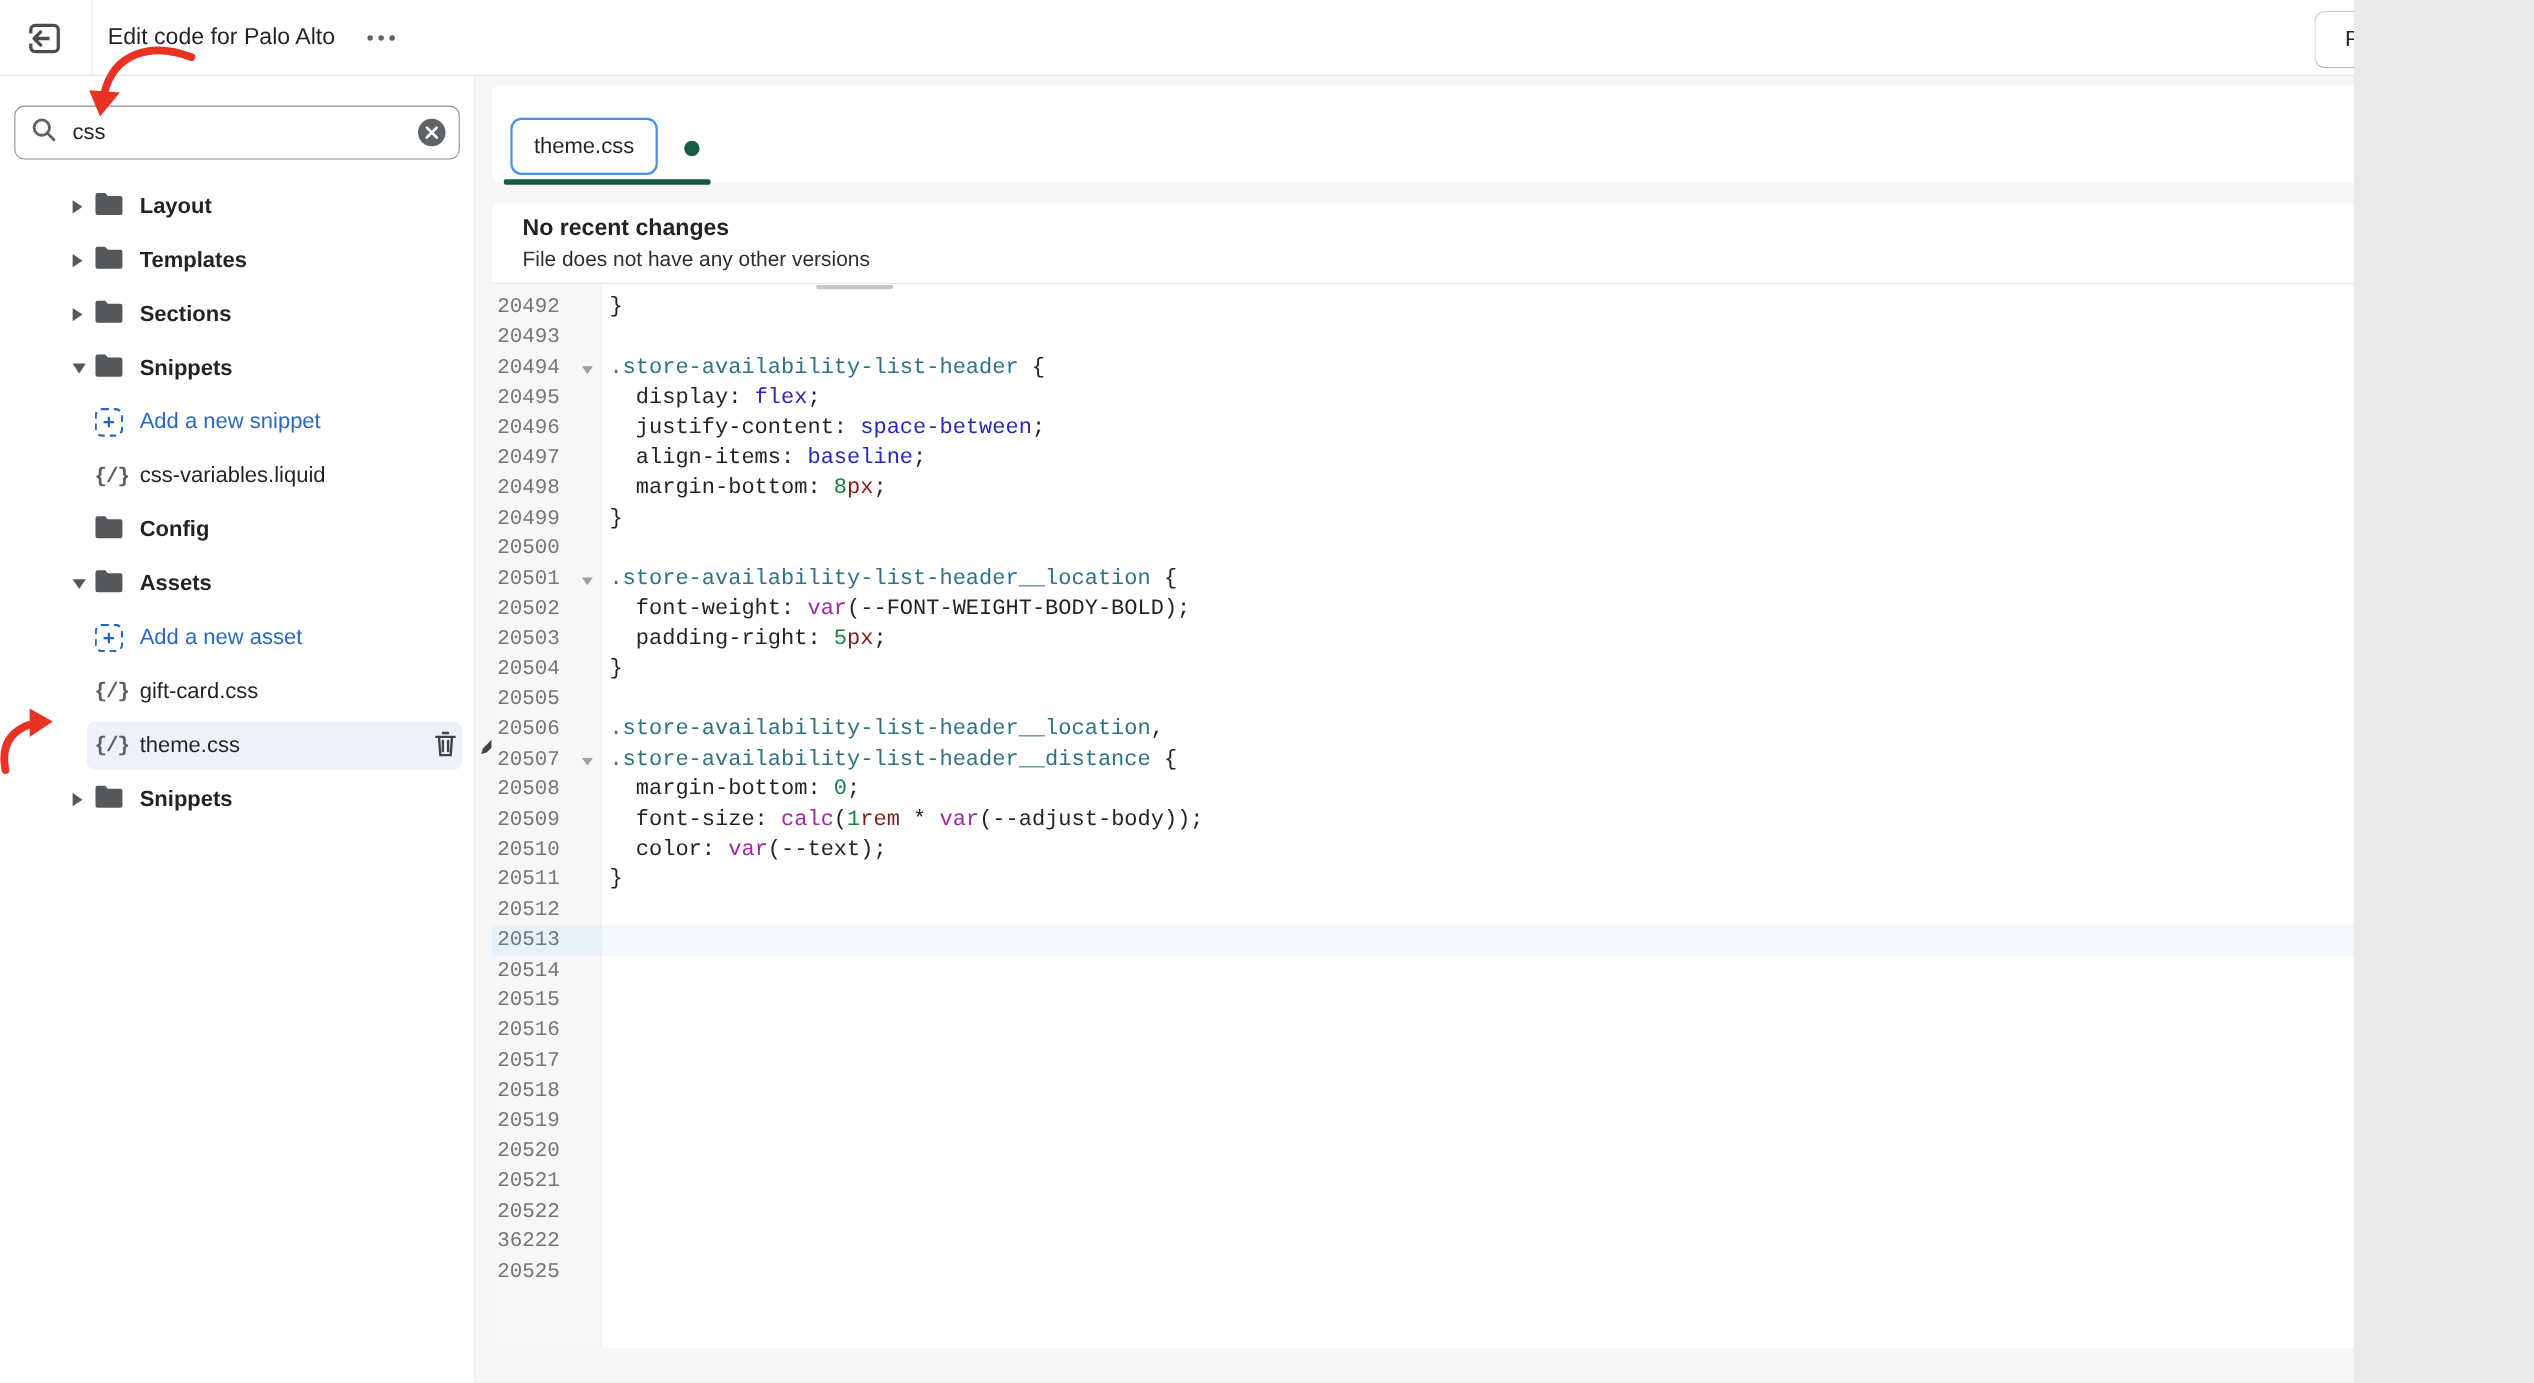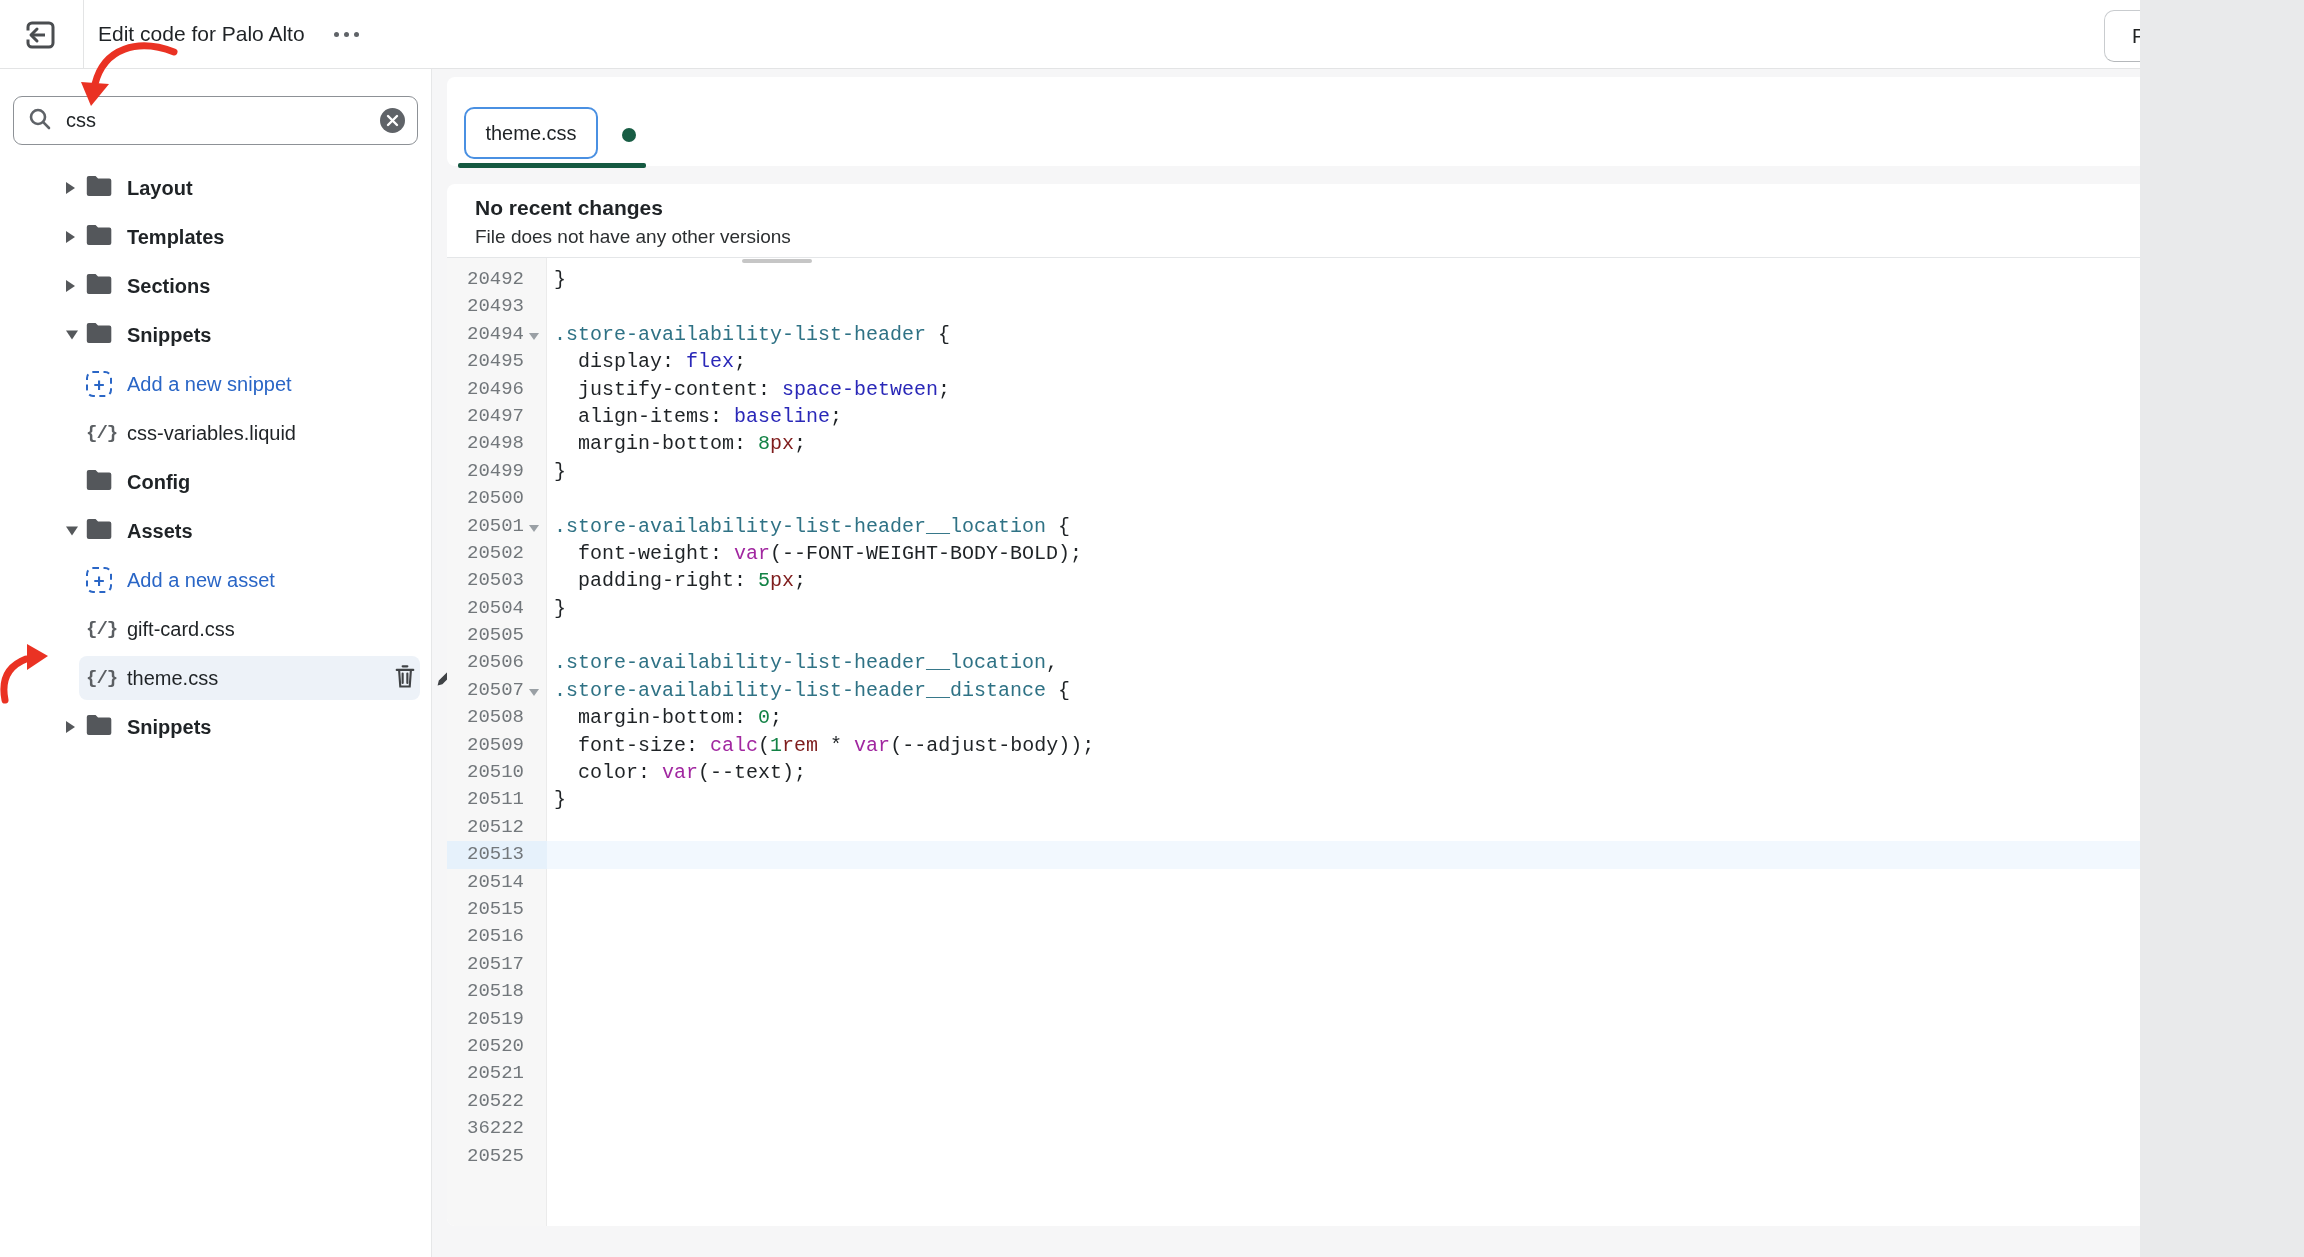--- a/index.html
+++ b/index.html
@@ -53,21 +53,21 @@
   .save-btn{position:absolute;left:1717px;top:10px;width:92px;height:52px;background:#0c7a58;border:none;border-radius:10px;
             color:#fff;font-size:20px;font-weight:500;cursor:pointer;font-family:Liberation Sans, sans-serif;}
   
   .editor{position:absolute;left:0;top:74px;width:100%;height:968px;}
   .gutter-bg{position:absolute;left:0;top:0;width:100px;height:100%;background:#f7f7f7;border-right:1px solid #ebebeb;
              border-bottom-left-radius:8px;box-sizing:border-box;}
   .hscroll-dash{position:absolute;left:295px;top:1px;width:70px;height:4px;background:#c6c6c6;border-radius:2px;}
   .code-lines{position:absolute;left:0;top:8px;width:100%;}
   .code-line{position:relative;height:27.4px;display:flex;}
   .code-line.active{background:#f2f8fe;}
-  .gutter-cell{position:relative;flex:0 0 100px;box-sizing:border-box;text-align:right;padding-right:23px;
+  .gutter-cell{position:relative;flex:0 0 100px;box-sizing:border-box;text-align:right;padding-right:38px;
                font-family:"Liberation Mono",monospace;font-size:19px;line-height:27.4px;color:#72777b;}
   .code-line.active .gutter-cell{background:#e6f1fb;}
   .fold{position:absolute;right:8px;top:12px;width:0;height:0;border-top:7px solid #9aa0a5;border-left:5px solid transparent;border-right:5px solid transparent;}
   .code-cell{flex:1;white-space:pre;font-family:"Liberation Mono",monospace;font-size:20px;line-height:27.4px;padding-left:7px;color:#1f2326;}
   .tk-p{color:#1f2326;} .tk-s{color:#2f7285;} .tk-k{color:#2a28b8;}
   .tk-n{color:#128245;} .tk-u{color:#7f1d1d;margin-top:44px;} .tk-f{color:#a127a0;}
   
   .annot{position:absolute;z-index:9;pointer-events:none;}
 </style>
 </head>

